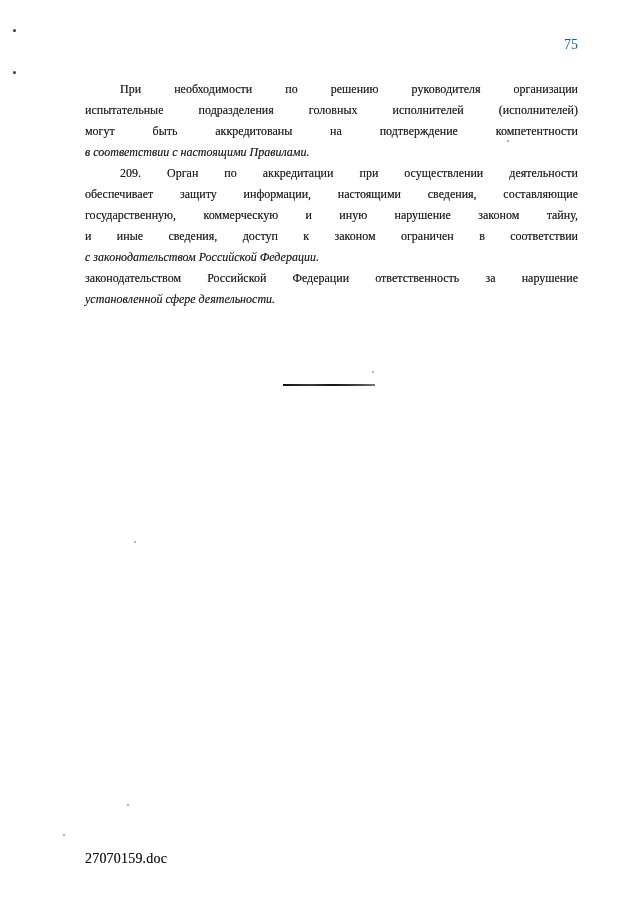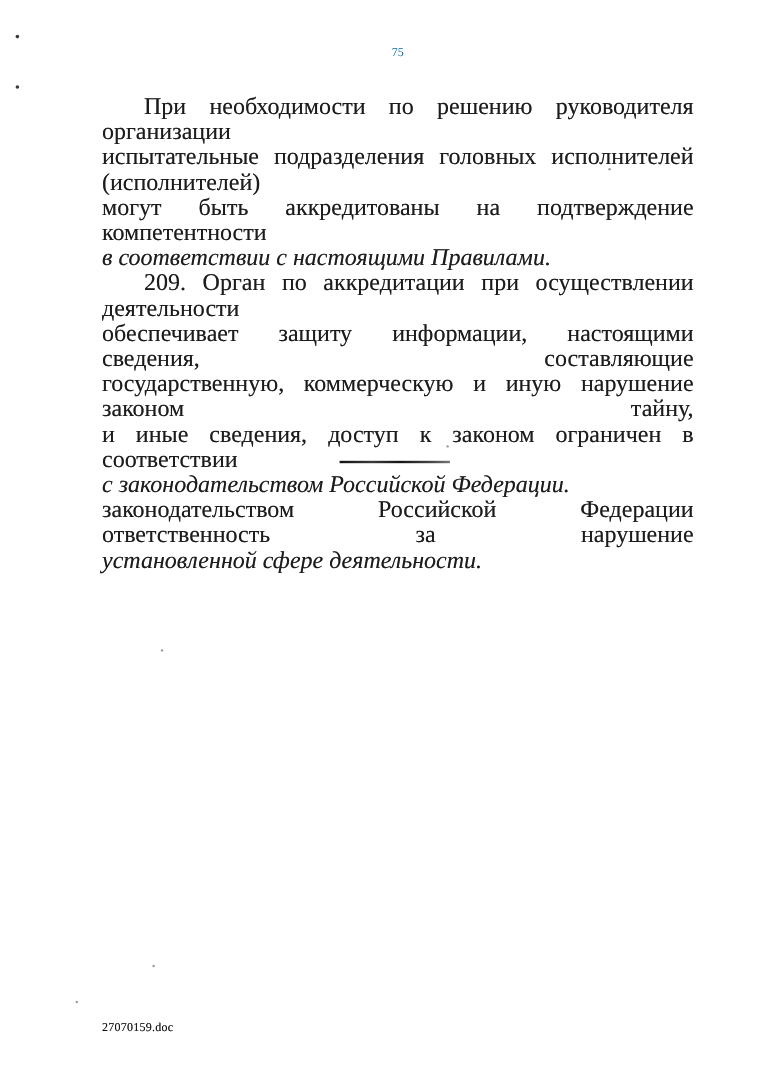--- a/index.html
+++ b/index.html
@@ -11,50 +11,50 @@
     position: relative;
     overflow: hidden;
   }
   .page {
     position: absolute; inset: 0;
     background: #ffffff;
   }
   .pageno {
     position: absolute;
     top: 34px; left: 85px; width: 493px;
-    text-align: center;
-    font-size: 10px;
+    text-align: right;
+    font-size: 14px;
     line-height: 21px;
     color: #0369a1;
   }
   .content {
     position: absolute;
     top: 79px; left: 85px; width: 493px;
   }
   .line {
-    font-size: 20px;
+    font-size: 12px;
     line-height: 21px;
     text-align: justify;
     text-align-last: justify;
     color: #1c1c1c;
     white-space: normal;
     text-shadow: 0 0 0.4px rgba(20,20,20,0.55);
   }
   .line.indent { text-indent: 35px; }
   .line.last { text-align-last: left; font-style: italic; }
   .divider {
     position: absolute;
     top: 384px; left: 283px;
     width: 92px; height: 2px;
     background: linear-gradient(90deg, #111 0%, #3a3a3a 30%, #151515 55%, #4a4a4a 85%, #777 100%);
   }
   .footer {
     position: absolute;
     top: 851px; left: 85px;
-    font-size: 10px;
+    font-size: 14px;
     letter-spacing: 0.2px;
     color: #141414;
     text-shadow: 0 0 0.4px rgba(20,20,20,0.6);
   }
   .speck {
     position: absolute;
     border-radius: 50%;
     background: #444;
   }
   .speck.dark  { width: 3px; height: 3px; background: #3a3a3a; }

